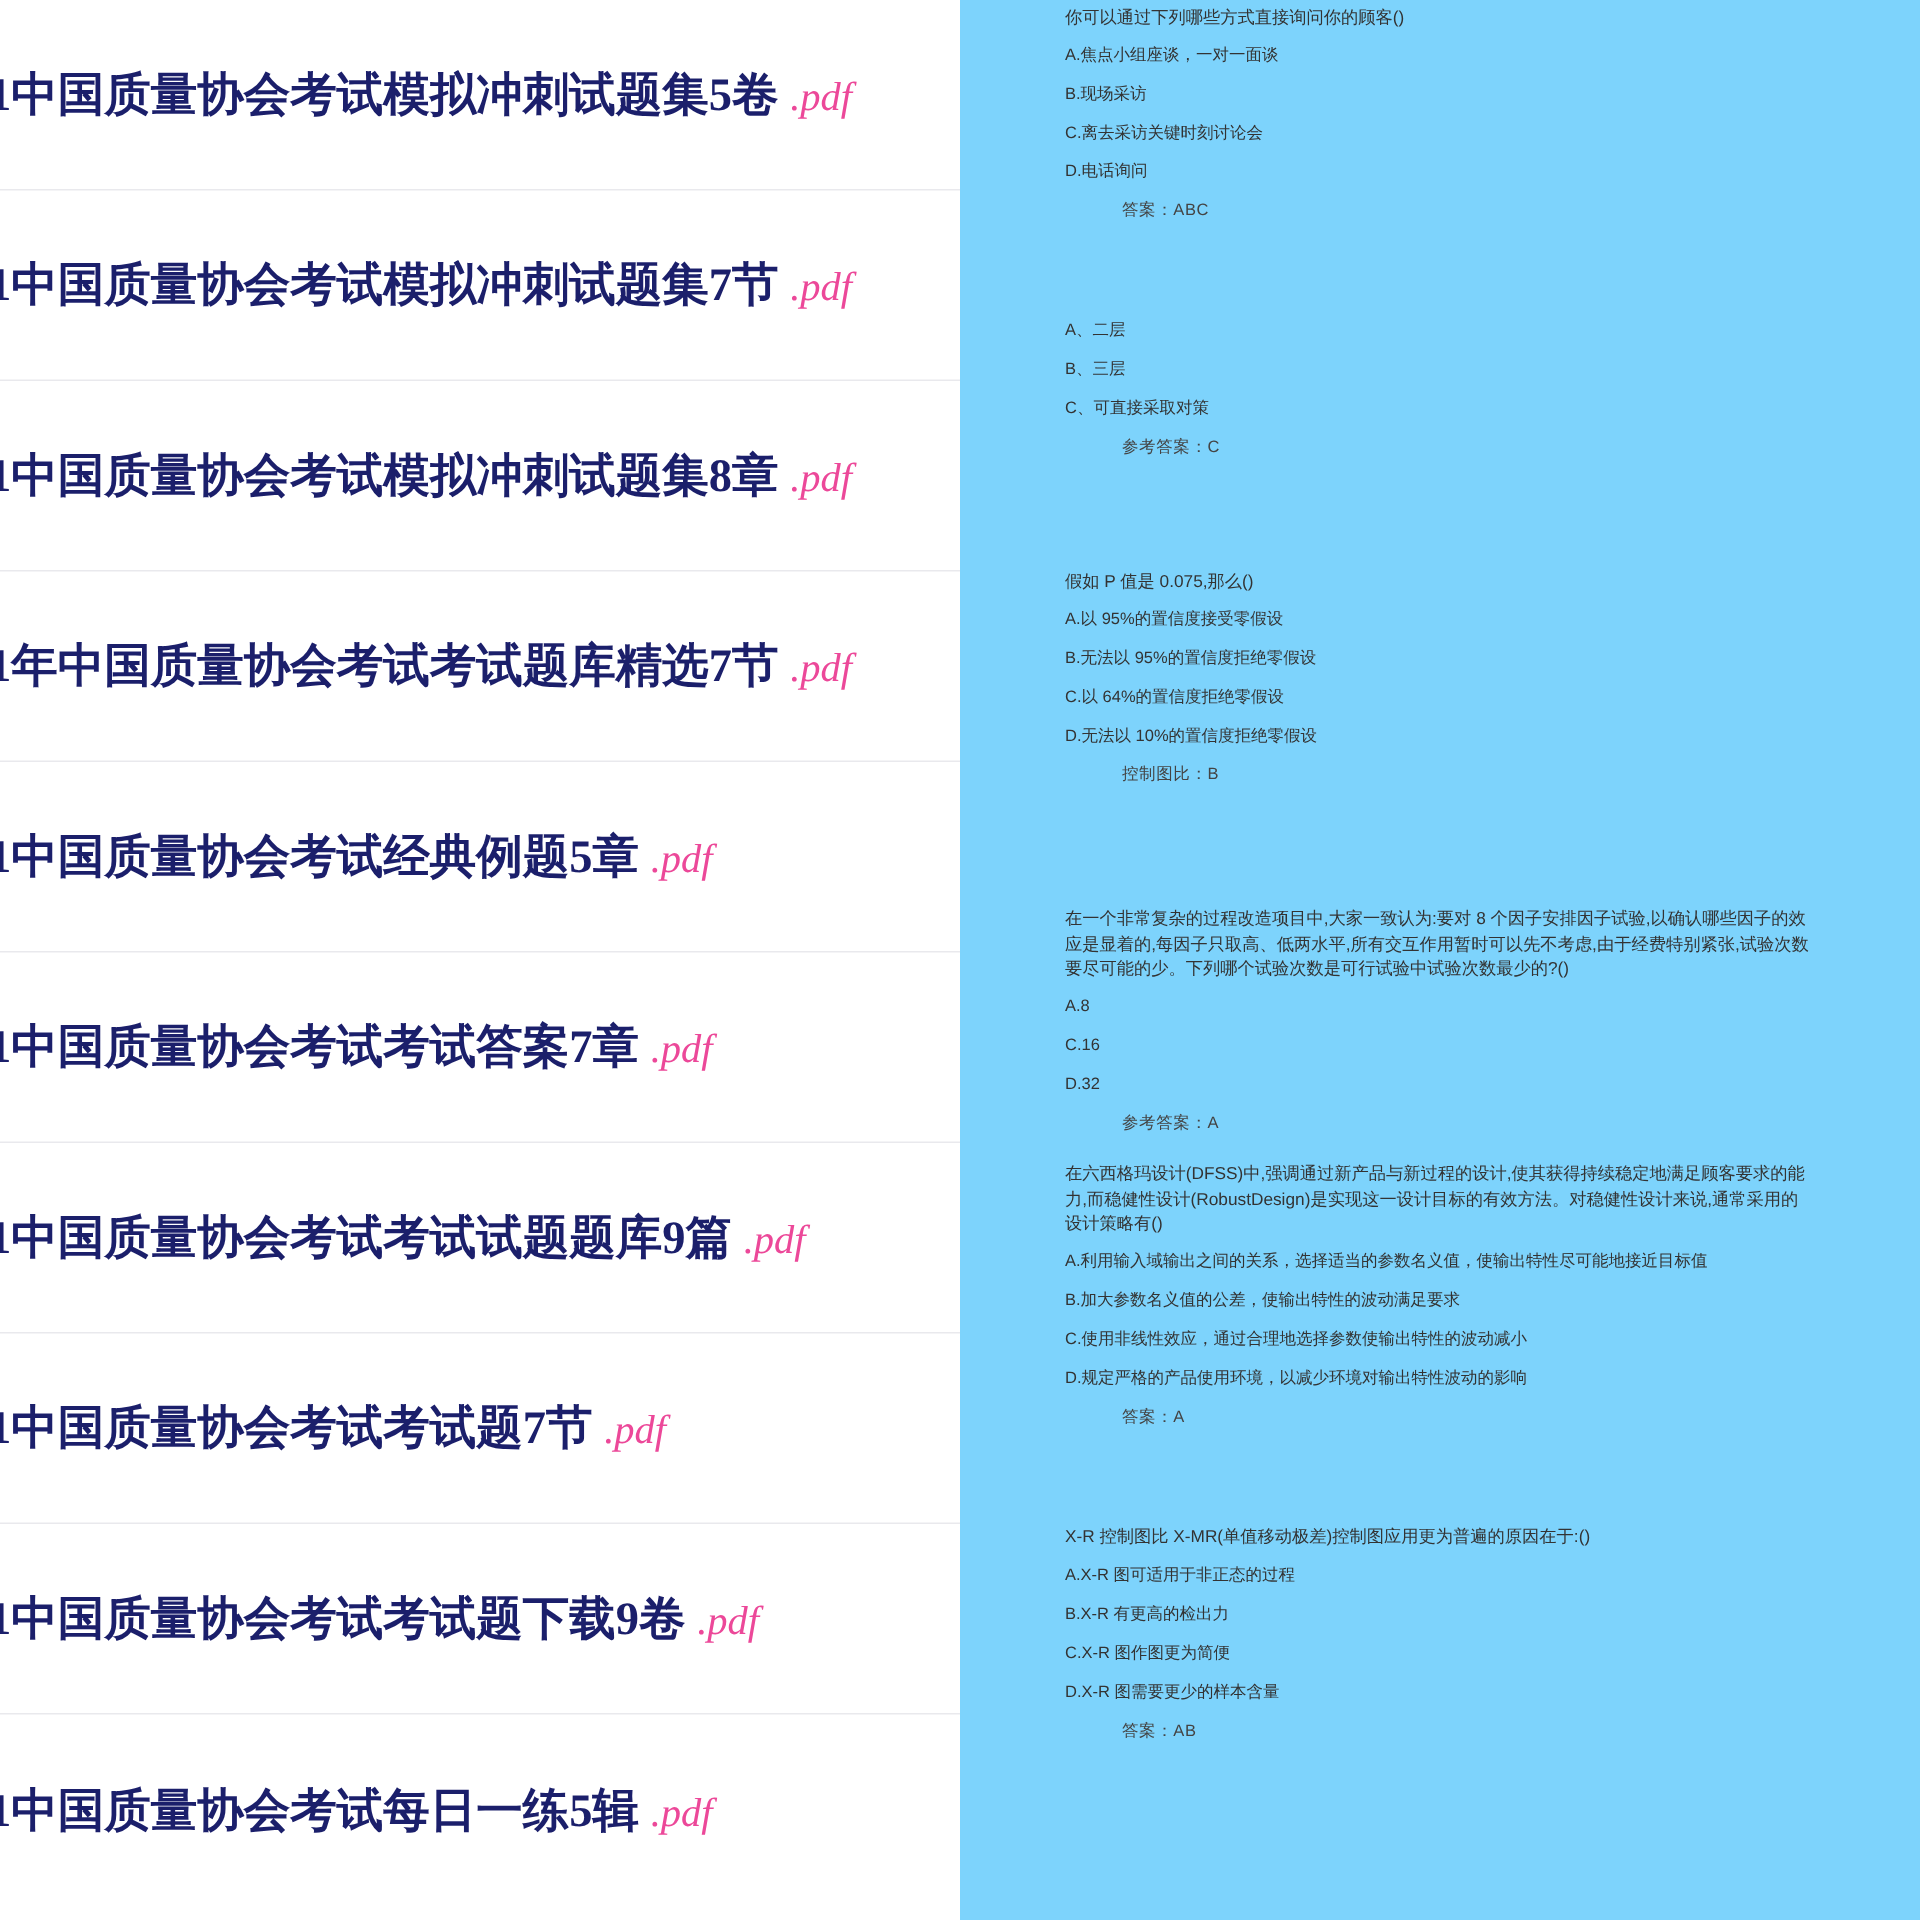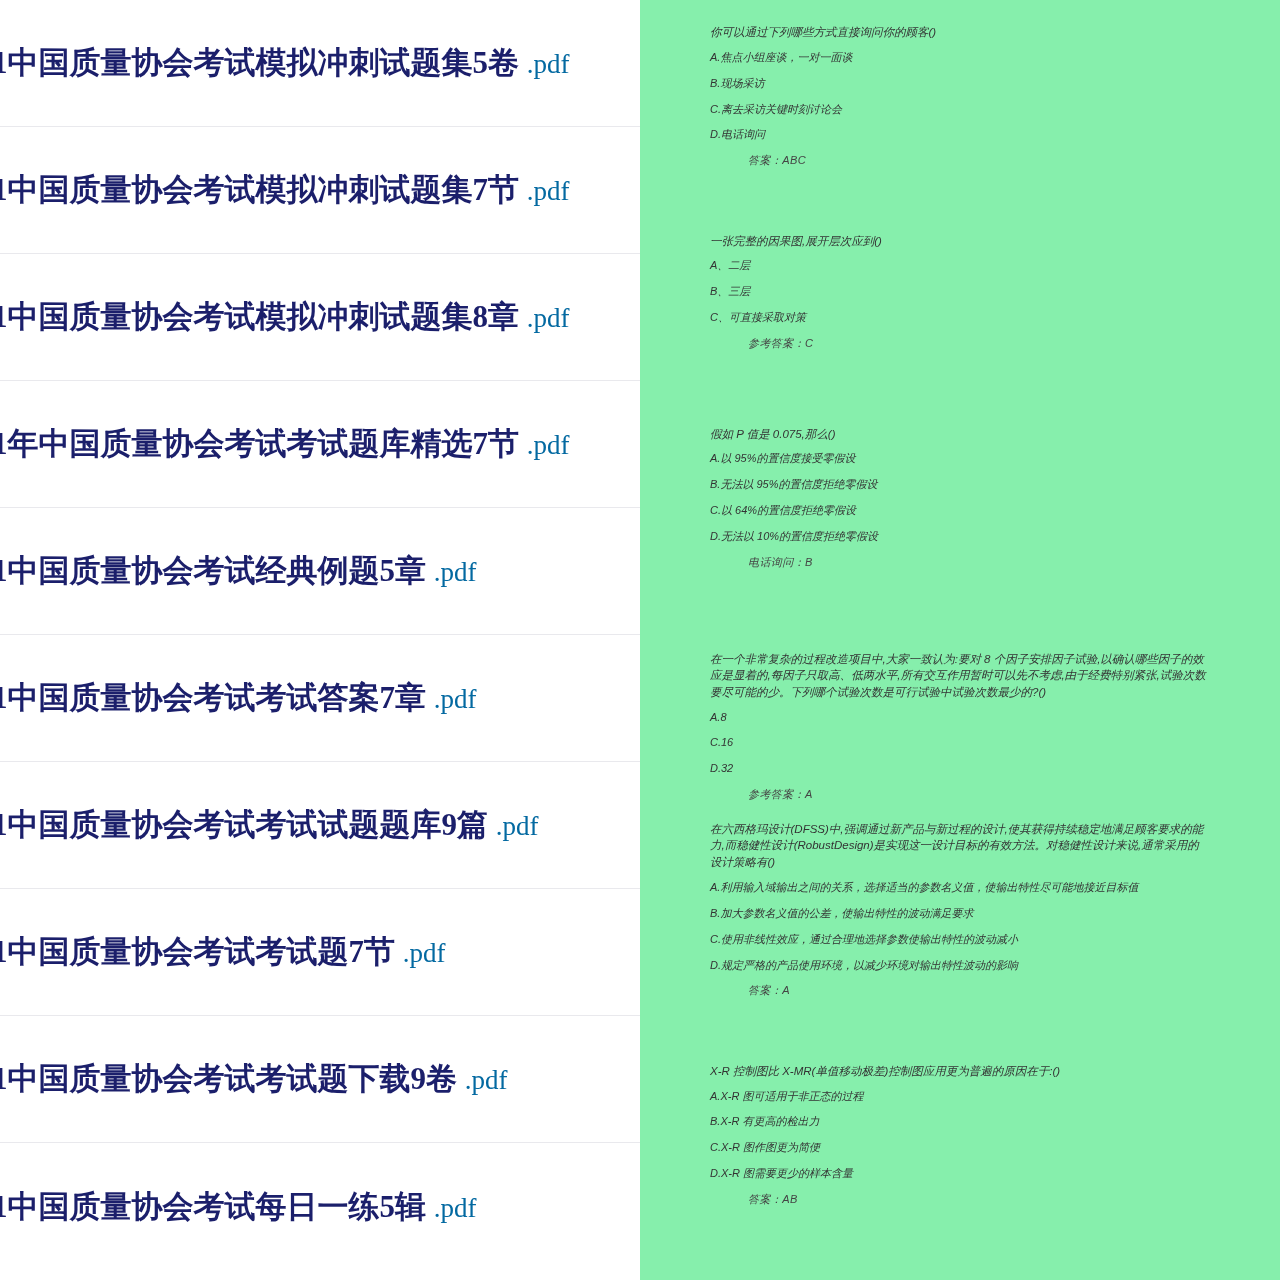--- a/index.html
+++ b/index.html
@@ -41,33 +41,33 @@
     font-family: "Liberation Serif", serif;
     font-size: 31px;
     color: #1b1f6b;
     font-weight: 700;
     letter-spacing: 0px;
     white-space: nowrap;
     margin-left: -8px;
   }
   .file-name .ext {
     font-weight: 400;
-    color: #0369a1;
+    font-style: italic;
+    color: #ec4899;
     font-size: 27px;
   }
 
   
   .qa-col {
     width: 640px;
     box-sizing: border-box;
-    padding: 24px 70px 0 70px;
-    background: #86efac;
+    padding: 4px 70px 0 70px;
+    background: #7dd3fc;
     font-family: "Liberation Sans", sans-serif;
     color: #222222;
-    font-style: italic;
   }
   .qa-block { margin-bottom: 18px; }
   .qa-stem {
     font-size: 11.5px;
     line-height: 1.45;
     color: #333333;
     margin-bottom: 9px;
   }
   .qa-opt {
     font-size: 11px;
@@ -132,36 +132,35 @@
       <div class="qa-opt">A.焦点小组座谈，一对一面谈</div>
       <div class="qa-opt">B.现场采访</div>
       <div class="qa-opt">C.离去采访关键时刻讨论会</div>
       <div class="qa-opt">D.电话询问</div>
       <div class="qa-ans">答案：ABC</div>
     </div>
 
     <div class="gap-md"></div>
 
     <div class="qa-block">
-      <div class="qa-stem">一张完整的因果图,展开层次应到()</div>
       <div class="qa-opt">A、二层</div>
       <div class="qa-opt">B、三层</div>
       <div class="qa-opt">C、可直接采取对策</div>
       <div class="qa-ans">参考答案：C</div>
     </div>
 
     <div class="gap-lg"></div>
 
     <div class="qa-block">
       <div class="qa-stem">假如 P 值是 0.075,那么()</div>
       <div class="qa-opt">A.以 95%的置信度接受零假设</div>
       <div class="qa-opt">B.无法以 95%的置信度拒绝零假设</div>
       <div class="qa-opt">C.以 64%的置信度拒绝零假设</div>
       <div class="qa-opt">D.无法以 10%的置信度拒绝零假设</div>
-      <div class="qa-ans">电话询问：B</div>
+      <div class="qa-ans">控制图比：B</div>
     </div>
 
     <div class="gap-xl"></div>
 
     <div class="qa-block">
       <div class="qa-stem">在一个非常复杂的过程改造项目中,大家一致认为:要对 8 个因子安排因子试验,以确认哪些因子的效应是显着的,每因子只取高、低两水平,所有交互作用暂时可以先不考虑,由于经费特别紧张,试验次数要尽可能的少。下列哪个试验次数是可行试验中试验次数最少的?()</div>
       <div class="qa-opt">A.8</div>
       <div class="qa-opt">C.16</div>
       <div class="qa-opt">D.32</div>
       <div class="qa-ans">参考答案：A</div>

